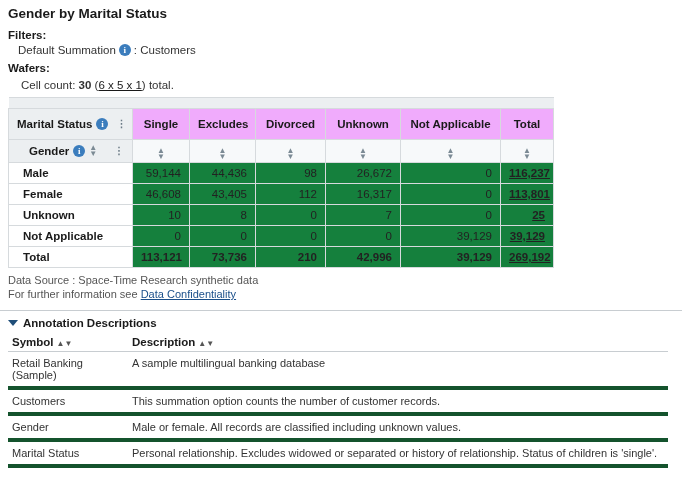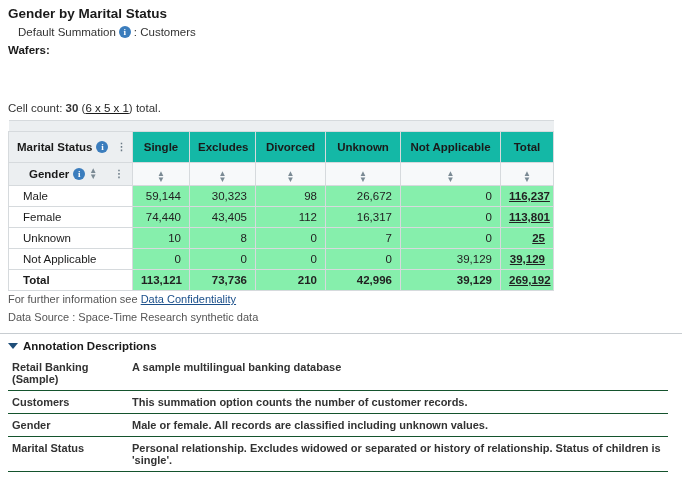--- a/index.html
+++ b/index.html
@@ -51,24 +51,23 @@
     color: #ffffff;
     font-size: 9px;
     font-weight: bold;
     line-height: 12px;
     text-align: center;
     font-family: "Liberation Serif", serif;
     vertical-align: middle;
     flex: none;
   }
   .cellcount {
-    padding: 3px 0 6px 8px;
+    padding: 3px 0 6px 21px;
     font-size: 11.5px;
     color: #333;
-    margin-top: 41px;
   }
   .cellcount b { font-weight: bold; }
   .cellcount a {
     color: #1a1a1a;
     text-decoration: underline;
   }
 
   
   .xtab-wrap {
     padding-left: 8px;
@@ -84,27 +83,27 @@
     height: 10px;
     border: none;
     padding: 0;
     border-top: 1px solid #d6dadd;
   }
   table.xtab th, table.xtab td {
     border: 1px solid #d6dadd;
     padding: 4px 8px;
     text-align: right;
     vertical-align: middle;
-    background: #86efac;
+    background: #15803d;
     color: #222;
     white-space: nowrap;
     overflow: hidden;
   }
   table.xtab th.colhdr {
-    background: #14b8a6;
+    background: #f0abfc;
     font-weight: bold;
     text-align: center;
     color: #1a1a1a;
     height: 22px;
   }
   table.xtab th.corner {
     background: #eceff1;
     text-align: left;
     font-weight: bold;
     color: #1a1a1a;
@@ -132,21 +131,21 @@
   .sortarrows {
     display: inline-flex;
     flex-direction: column;
     align-items: center;
     line-height: 6px;
     font-size: 8px;
     color: #7b8a94;
   }
   table.xtab td.rowhdr {
     text-align: left;
-    font-weight: normal;
+    font-weight: bold;
     background: #ffffff;
     color: #1a1a1a;
     padding-left: 14px;
   }
   table.xtab tr.totalrow td { font-weight: bold; }
   table.xtab td.totcol { font-weight: bold; text-decoration: underline; }
 
   .footnote {
     padding: 6px 0 0 8px;
     font-size: 11px;
@@ -189,39 +188,39 @@
   table.annot th {
     text-align: left;
     font-weight: bold;
     color: #1a1a1a;
     border-bottom: 1px solid #c8cdd1;
     padding: 3px 4px;
     font-size: 11.5px;
   }
   table.annot td {
     padding: 5px 4px;
-    border-bottom: 1px solid #14532d;
+    border-bottom: 4px solid #14532d;
     color: #333;
     vertical-align: top;
-    font-weight: bold;
   }
   .th-sort {
     font-size: 8px;
     color: #555;
     margin-left: 3px;
   }
   .col-symbol { width: 120px; }
 </style>
 </head>
 <body>
 
 <div class="page">
 
   <div class="title">Gender by Marital Status</div>
 
+  <div class="section-label">Filters:</div>
   <div class="filters-line">
     <span>Default Summation</span>
     <span class="info-icon">i</span>
     <span>: Customers</span>
   </div>
 
   <div class="section-label">Wafers:</div>
 
   <div class="cellcount">
     <span>Cell count:</span>
@@ -294,29 +293,29 @@
               </span></td>
         <td class="sortcell"><span class="sortarrows">
                 <span>▲</span>
                 <span>▼</span>
               </span></td>
       </tr>
 
       <tr>
         <td class="rowhdr">Male</td>
         <td>59,144</td>
-        <td>30,323</td>
+        <td>44,436</td>
         <td>98</td>
         <td>26,672</td>
         <td>0</td>
         <td class="totcol">116,237</td>
       </tr>
       <tr>
         <td class="rowhdr">Female</td>
-        <td>74,440</td>
+        <td>46,608</td>
         <td>43,405</td>
         <td>112</td>
         <td>16,317</td>
         <td>0</td>
         <td class="totcol">113,801</td>
       </tr>
       <tr>
         <td class="rowhdr">Unknown</td>
         <td>10</td>
         <td>8</td>
@@ -340,38 +339,42 @@
         <td>73,736</td>
         <td>210</td>
         <td>42,996</td>
         <td>39,129</td>
         <td class="totcol">269,192</td>
       </tr>
     </tbody>
       </table>
   </div>
 
+  <div class="footnote">Data Source : Space-Time Research synthetic data</div>
   <div class="footnote second">
     <span>For further information see </span><a href="#">Data Confidentiality</a>
   </div>
-  <div class="footnote">Data Source : Space-Time Research synthetic data</div>
 
   <div class="divider"></div>
 
   <div class="annot-header">
     <span class="tri"></span>
     <span>Annotation Descriptions</span>
   </div>
 
   <table class="annot">
     <colgroup>
       <col class="col-symbol">
       <col>
     </colgroup>
     <tbody>
+        <tr>
+      <th><span>Symbol</span><span class="th-sort">▲▼</span></th>
+      <th><span>Description</span><span class="th-sort">▲▼</span></th>
+    </tr>
     <tr>
       <td>Retail Banking (Sample)</td>
       <td>A sample multilingual banking database</td>
     </tr>
     <tr>
       <td>Customers</td>
       <td>This summation option counts the number of customer records.</td>
     </tr>
     <tr>
       <td>Gender</td>

